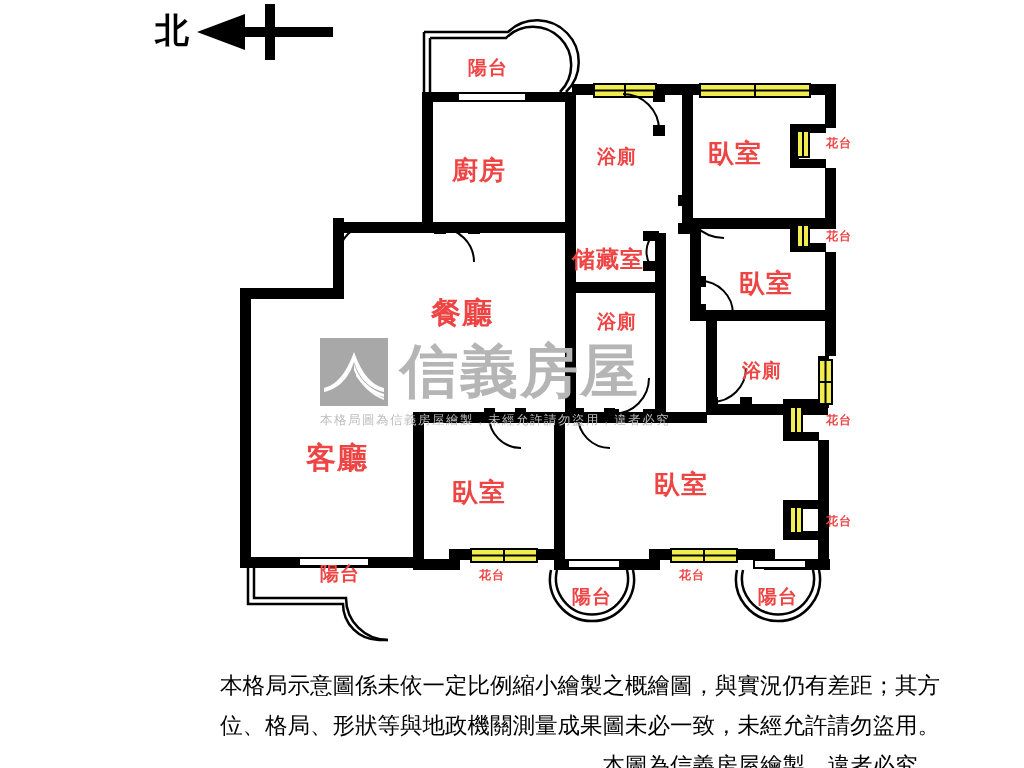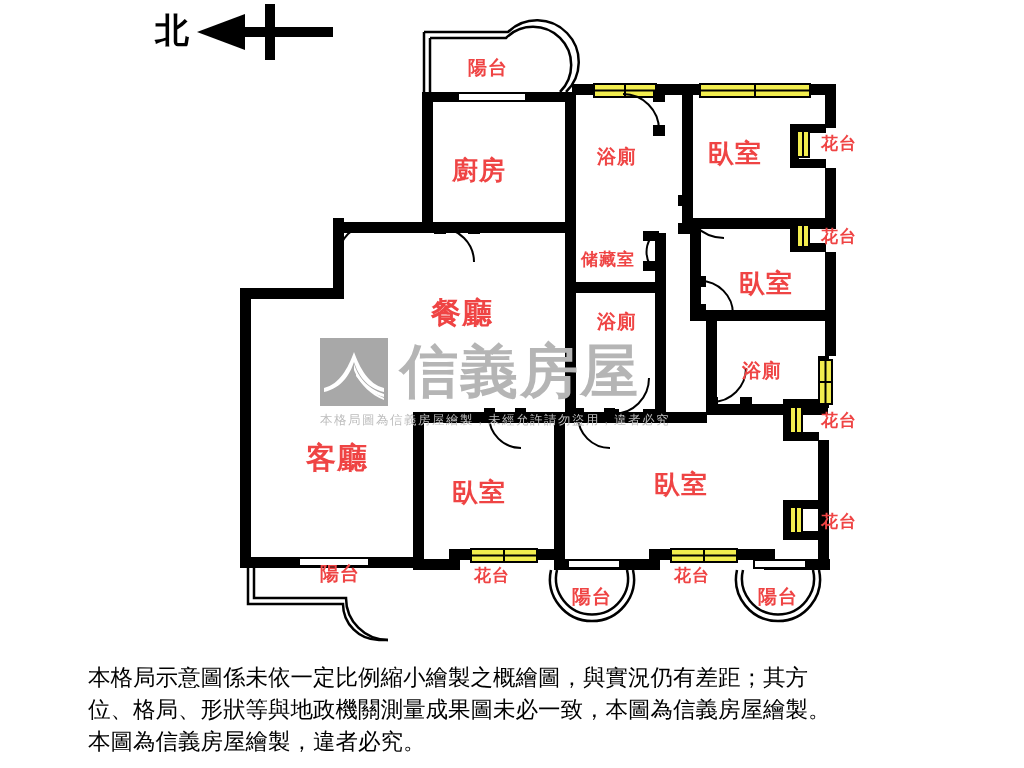--- a/index.html
+++ b/index.html
@@ -33,22 +33,22 @@
     font-family: "Liberation Serif", "DejaVu Serif", serif;
     font-weight: bold;
     white-space: nowrap;
     transform: translate(-50%, -50%);
     letter-spacing: 1px;
     z-index: 6;
   }
   .lbl-xl { font-size: 30px; }
   .lbl-lg { font-size: 26px; }
   .lbl-md { font-size: 19px; }
-  .lbl-sm { font-size: 17px; }
-  .lbl-xs { font-size: 17px; }
+  .lbl-sm { font-size: 23px; }
+  .lbl-xs { font-size: 12px; }
 
   #north-indicator {
     position: absolute;
     left: 155px;
     top: 4px;
     width: 200px;
     height: 56px;
     z-index: 8;
   }
   #north-char {
@@ -106,21 +106,21 @@
     left: 88px;
     top: 662px;
     width: 860px;
     font-size: 22.5px;
     line-height: 1.42;
     color: #000;
     font-family: "Liberation Serif", "DejaVu Serif", serif;
     letter-spacing: 0px;
     z-index: 7;
   }
-  #disclaimer p { margin: 0; }
+  #disclaimer p { margin: 8px; text-align: right; }
 </style>
 </head>
 <body>
 
 <div id="stage">
 
   <div id="north-indicator">
     <span id="north-char">北</span>
     <svg width="200" height="56">
 
@@ -366,17 +366,17 @@
           <path d="M36 34 C 42 44, 50 54, 64 60 L 64 62 C 50 57, 42 46, 36 38 Z" fill="#ffffff"></path>
         </svg>
       </div>
       <div id="wm-text">信義房屋</div>
     </div>
     <div id="wm-note">本格局圖為信義房屋繪製，未經允許請勿盜用，違者必究</div>
   </div>
 
   <div id="disclaimer">
     <p>本格局示意圖係未依一定比例縮小繪製之概繪圖，與實況仍有差距；其方</p>
-    <p>位、格局、形狀等與地政機關測量成果圖未必一致，本圖為信義房屋繪製。</p>
+    <p>位、格局、形狀等與地政機關測量成果圖未必一致，未經允許請勿盜用。</p>
     <p>本圖為信義房屋繪製，違者必究。</p>
   </div>
 
 </div>
 
 </body></html>

